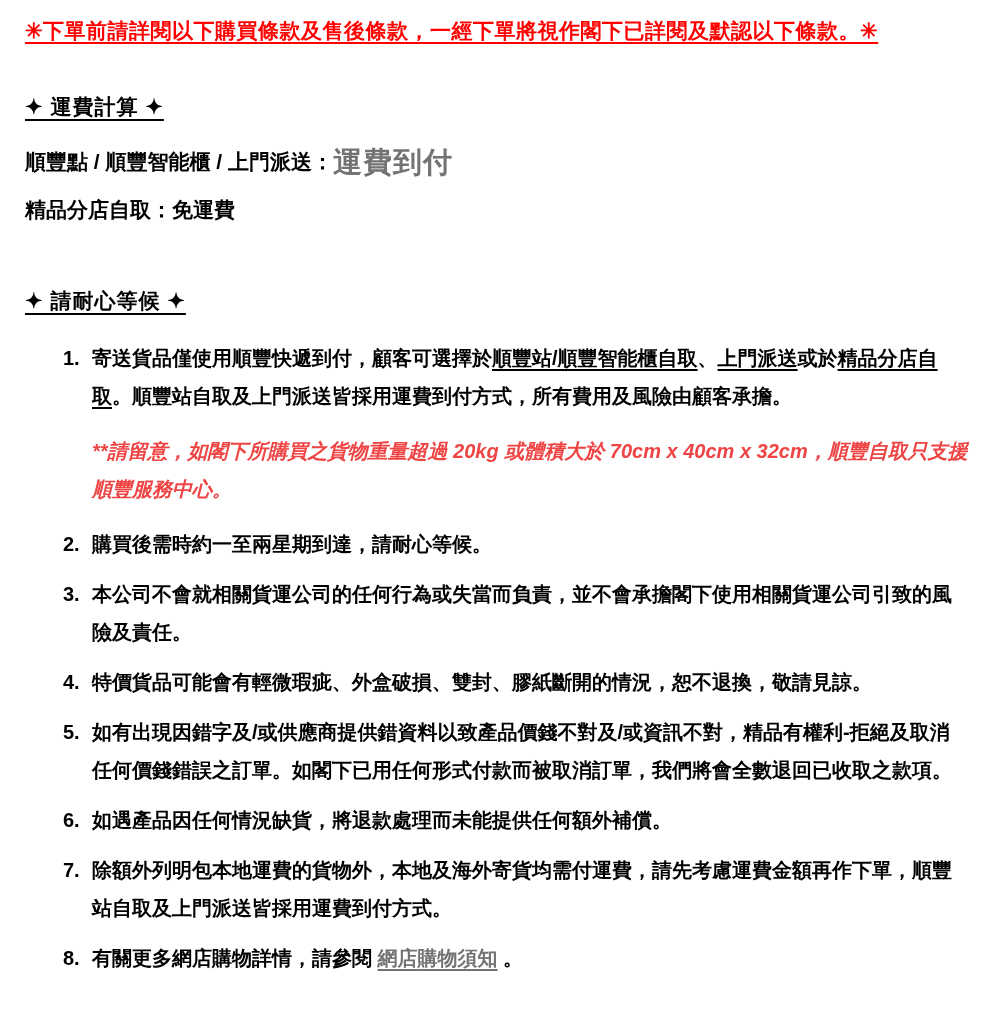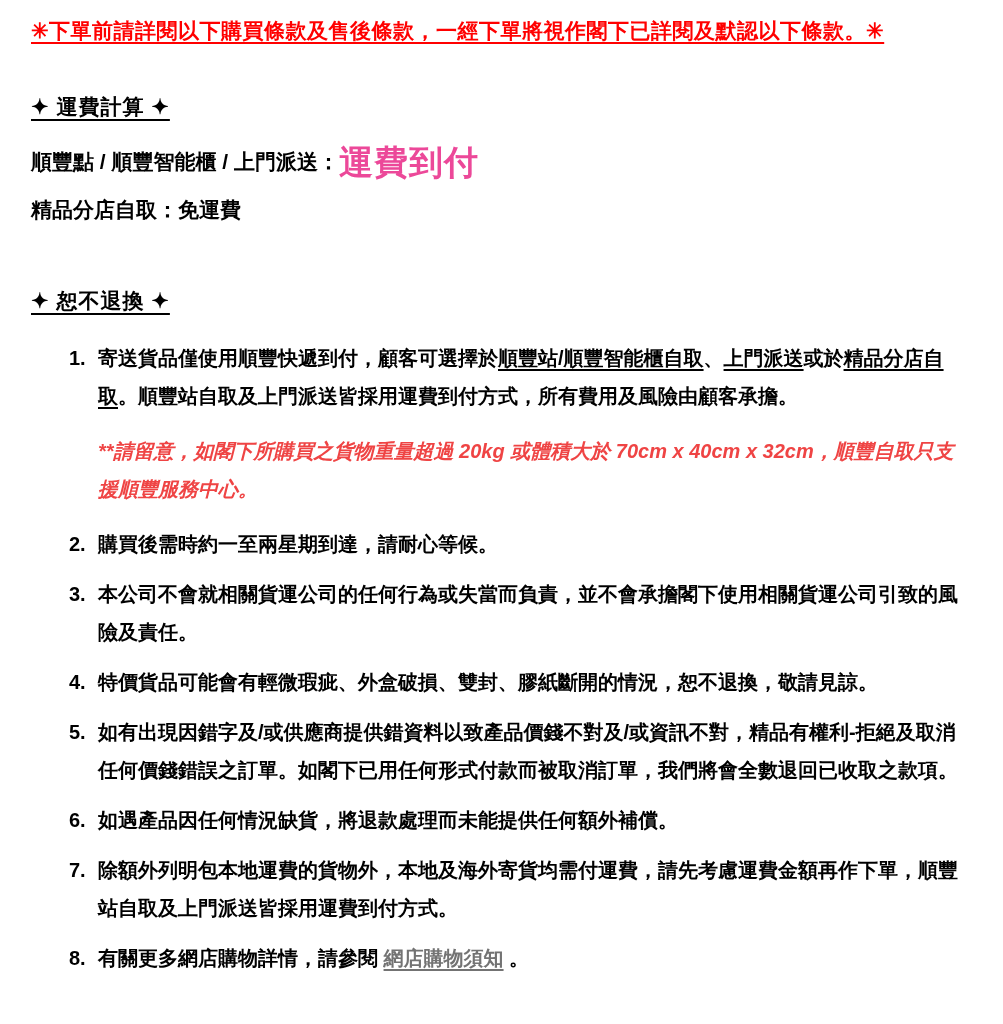--- a/index.html
+++ b/index.html
@@ -8,21 +8,21 @@
     margin: 0; padding: 0;
     background: #ffffff;
   }
   body {
     width: 1003px; height: 1024px;
     font-family: "Liberation Sans", sans-serif;
     color: #000000;
     font-weight: 700;
     overflow: hidden;
   }
-  .page { padding: 12px 34px 0 25px; margin-left: 6px; }
+  .page { padding: 12px 34px 0 25px; }
 
   .top-notice {
     color: #ff0000;
     font-size: 21px;
     line-height: 30px;
     margin: 4px 0 0 0;
     text-decoration: underline;
     text-underline-offset: 4px;
     letter-spacing: 0.5px;
   }
@@ -40,22 +40,22 @@
   .heading-terms   { margin-top: 62px; }
 
   .sf-line {
     margin: 24px 0 0 0;
     font-size: 21px;
     line-height: 34px;
     display: flex;
     align-items: flex-end;
   }
   .red-big {
-    color: #ec4899;
-    font-size: 34px;
+    color: #737373;
+    font-size: 29px;
     letter-spacing: 1px;
   }
   .pickup-line {
     margin: 16px 0 0 0;
     font-size: 21px;
     line-height: 30px;
   }
 
   .terms-list {
     margin: 24px 0 0 38px;
@@ -101,21 +101,21 @@
   <div>
     <h2 class="section-heading heading-shipping">✦ 運費計算 ✦</h2>
     <p class="sf-line">
       <span>順豐點 / 順豐智能櫃 / 上門派送：</span>
         <span class="red-big">運費到付</span>
     </p>
     <p class="pickup-line">精品分店自取：免運費</p>
   </div>
 
   <div>
-    <h2 class="section-heading heading-terms">✦ 恕不退換 ✦</h2>
+    <h2 class="section-heading heading-terms">✦ 請耐心等候 ✦</h2>
 
     <ol class="terms-list">
 
       <li class="term-item">
         <span class="term-num">1.</span>
         <div class="term-body">
           <p class="term-text"><span>寄送貨品僅使用順豐快遞到付，顧客可選擇於</span><span class="u">順豐站/順豐智能櫃自取</span><span>、</span><span class="u">上門派送</span><span>或於</span><span class="u">精品分店自取</span><span>。順豐站自取及上門派送皆採用運費到付方式，所有費用及風險由顧客承擔。</span></p>
           <p class="term-warning">**請留意，如閣下所購買之貨物重量超過 20kg 或體積大於 70cm x 40cm x 32cm，順豐自取只支援順豐服務中心。</p>
         </div>
       </li>

